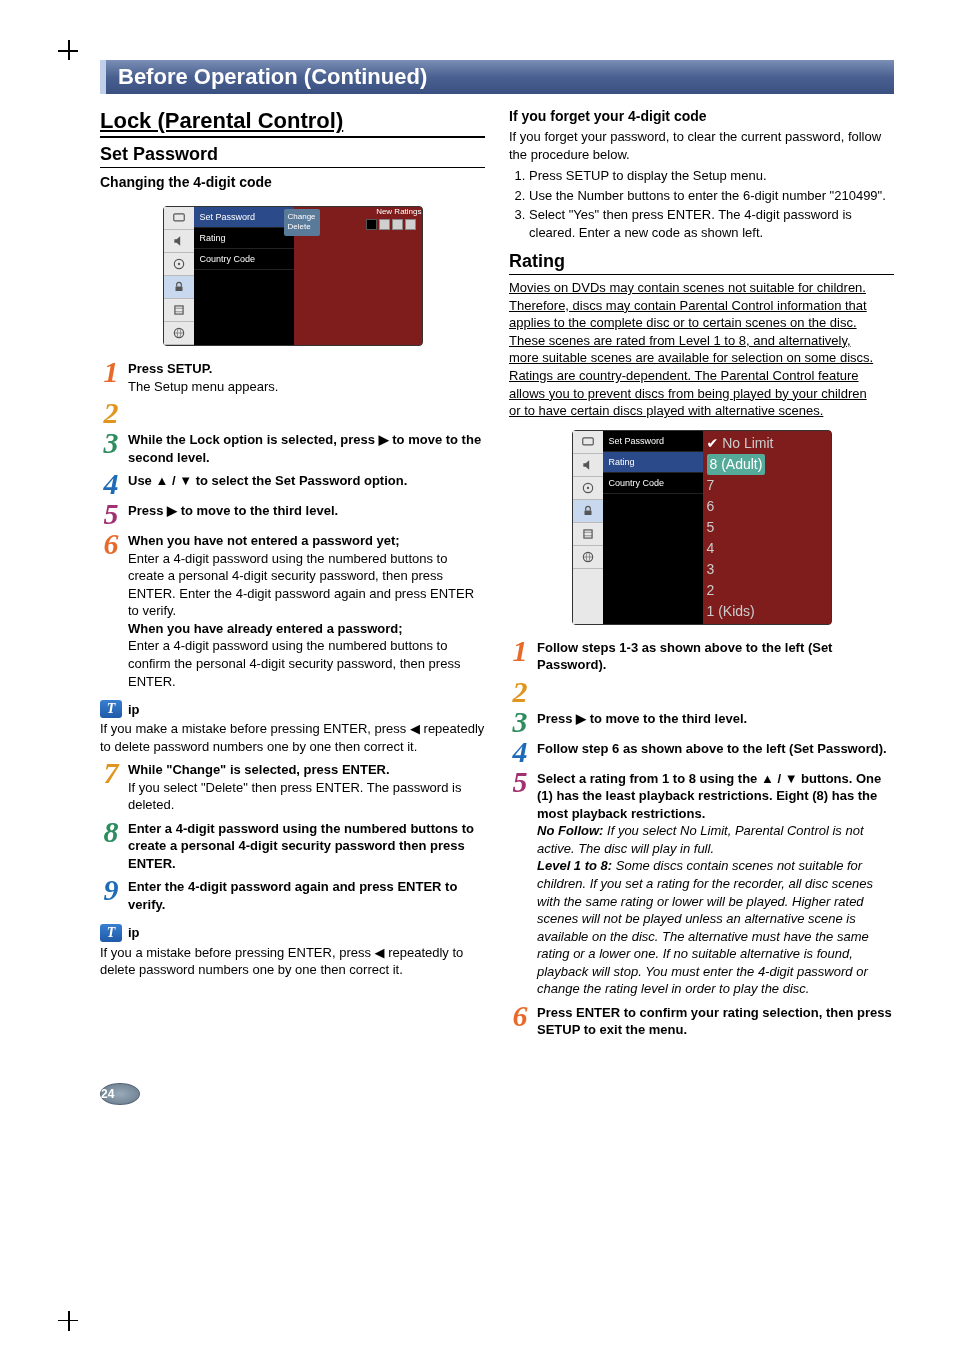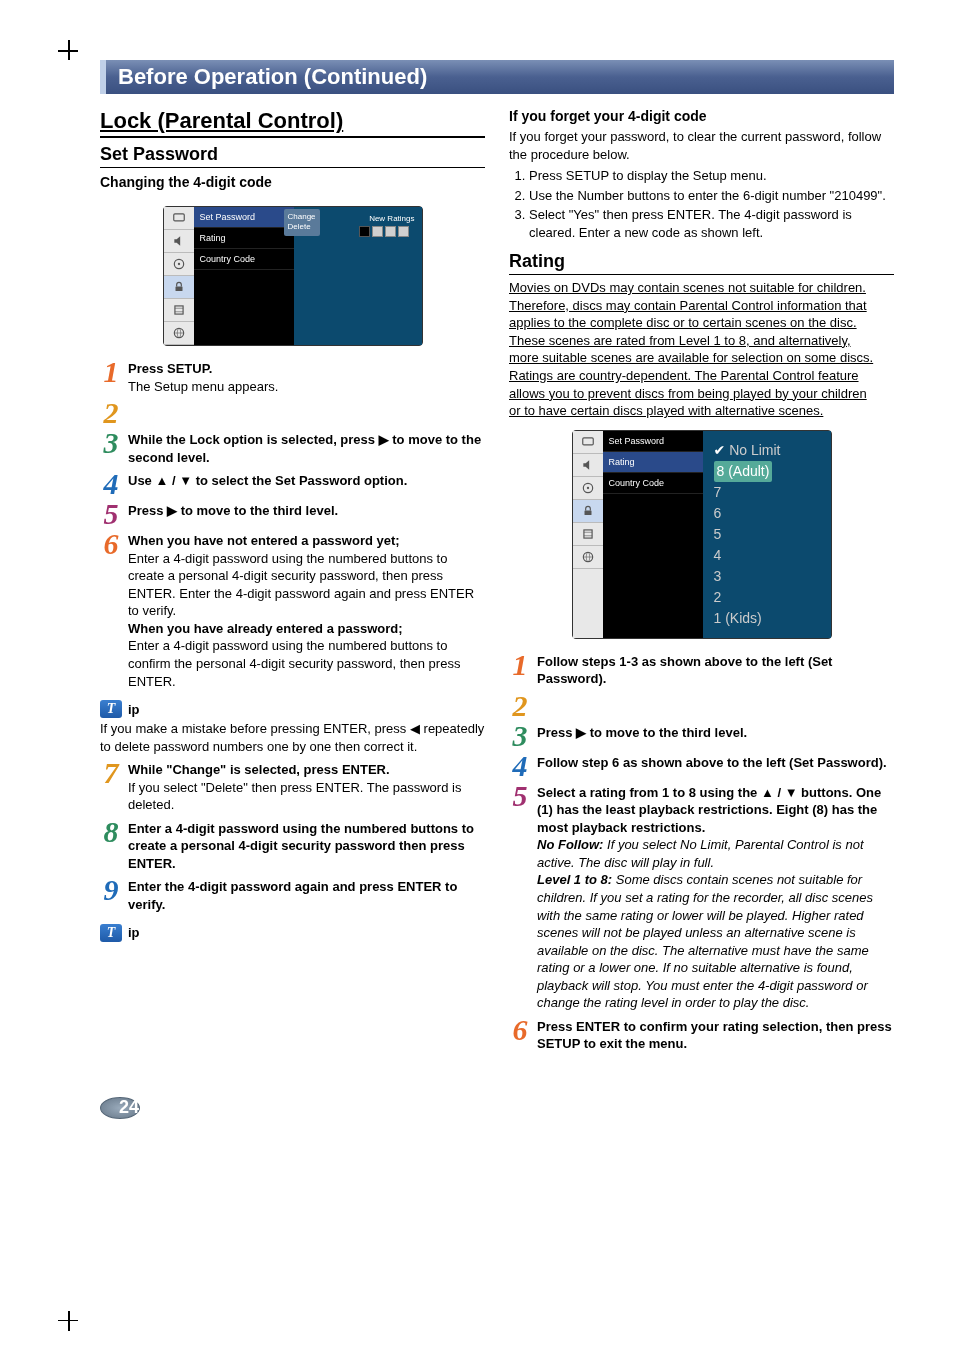--- a/index.html
+++ b/index.html
@@ -93,23 +93,23 @@
     color: #fff;
     font-size: 9px;
   }
   .osd-row {
     padding: 5px 6px;
     border-bottom: 1px solid #222;
   }
   .osd-row.hl { background: #2a4a8a; }
   .osd-right {
     flex: 1;
-    background: #0c4a6e;
+    background: #7f1d1d;
     position: relative;
-    padding: 7px;
+    padding: 0;
     font-size: 9px;
     color: #ddd;
   }
   .osd-popup {
     position: absolute;
     left: -10px;
     top: 2px;
     background: #5a7a9a;
     color: #fff;
     font-size: 8px;
@@ -168,24 +168,24 @@
   .italic { font-style: italic; }
 
   .page-num {
     margin-top: 40px;
     width: 40px;
     height: 22px;
     background: radial-gradient(ellipse at center, #9ab 0%, #678 100%);
     border-radius: 50% / 50%;
     color:#fff;
     font-weight:bold;
-    font-size:18px;
+    font-size:12px;
     display:flex;
     align-items:center;
-    justify-content:flex-end;
+    justify-content:flex-start;
     border: 1px solid #567;
   }
 
   .crop-mark {
     position: fixed;
     width: 50px; height: 50px;
   }
   .crop-mark::before, .crop-mark::after {
     content:""; position:absolute; background:#000;
   }
@@ -326,20 +326,21 @@
       </div>
       <div class="step">
         <div class="step-num n4">9</div>
         <div class="step-body"><b>Enter the 4-digit password again and press ENTER to verify.</b></div>
       </div>
 
       <div class="tip-row">
         <div class="tip-badge">T</div>
         <span class="tip-label">ip</span>
       </div>
+      <p>If you a mistake before pressing ENTER, press ◀ repeatedly to delete password numbers one by one then correct it.</p>
 
     </div>
 
     <div class="col">
 
       <h3 class="forget">If you forget your 4-digit code</h3>
       <p>If you forget your password, to clear the current password, follow the procedure below.</p>
       <ol class="small">
         <li>Press SETUP to display the Setup menu.</li>
         <li>Use the Number buttons to enter the 6-digit number "210499".</li>

